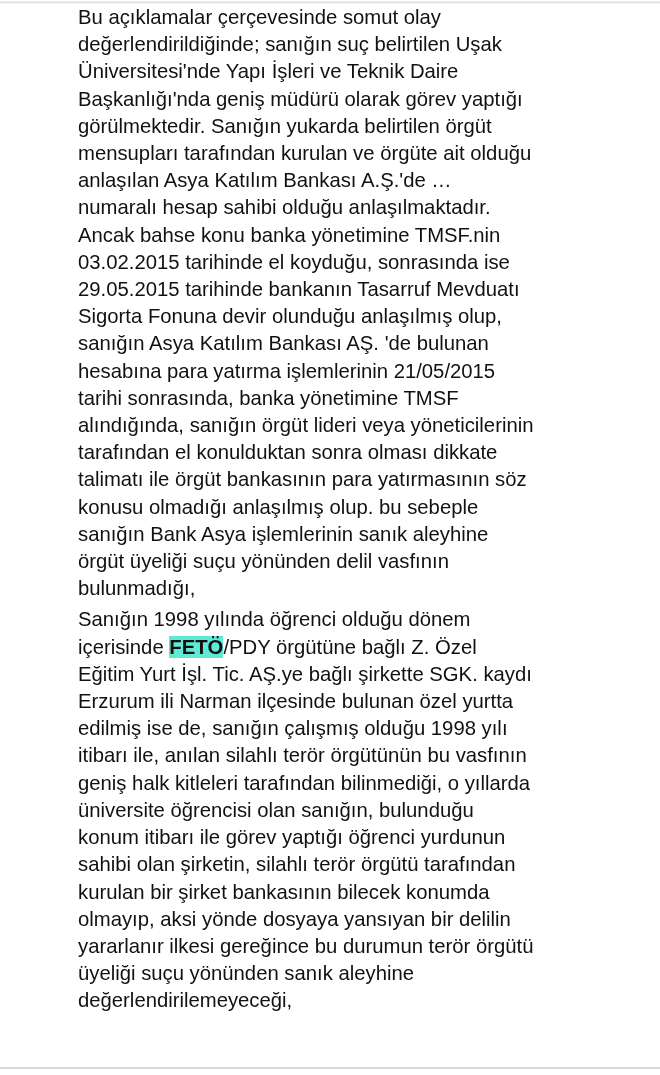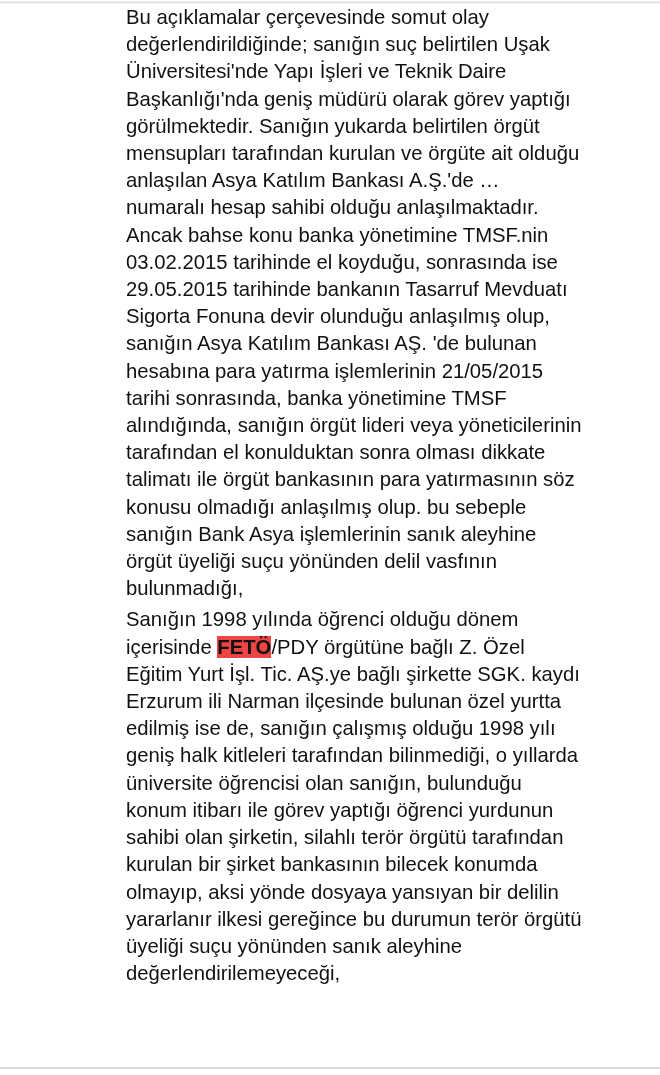--- a/index.html
+++ b/index.html
@@ -39,21 +39,20 @@
       line-height: 27.2px;
       color: #111111;
     }
     .para {
       margin: 0 0 4px 0;
       white-space: normal;
     }
     .line {
       display: block;
       white-space: nowrap;
-      margin-left: 48px;
     }
     .hl {
       background: #ffff00;
       font-weight: bold;
     }
   </style>
 </head>
 <body>
 
 <div class="top-rule"></div>
@@ -80,24 +79,25 @@
     <span class="line">tarafından el konulduktan sonra olması dikkate</span>
     <span class="line">talimatı ile örgüt bankasının para yatırmasının söz</span>
     <span class="line">konusu olmadığı anlaşılmış olup. bu sebeple</span>
     <span class="line">sanığın Bank Asya işlemlerinin sanık aleyhine</span>
     <span class="line">örgüt üyeliği suçu yönünden delil vasfının</span>
     <span class="line">bulunmadığı,</span>
   </div>
 
   <div class="para">
     <span class="line">Sanığın 1998 yılında öğrenci olduğu dönem</span>
-    <span class="line"><span>içerisinde </span><span class="hl" style="background: #ef4444;">FETÖ</span><span>/PDY örgütüne bağlı Z. Özel</span></span>
+    <span class="line"><span>içerisinde </span><span class="hl" style="background: #5eead4;">FETÖ</span><span>/PDY örgütüne bağlı Z. Özel</span></span>
     <span class="line">Eğitim Yurt İşl. Tic. AŞ.ye bağlı şirkette SGK. kaydı</span>
     <span class="line">Erzurum ili Narman ilçesinde bulunan özel yurtta</span>
     <span class="line">edilmiş ise de, sanığın çalışmış olduğu 1998 yılı</span>
+    <span class="line">itibarı ile, anılan silahlı terör örgütünün bu vasfının</span>
     <span class="line">geniş halk kitleleri tarafından bilinmediği, o yıllarda</span>
     <span class="line">üniversite öğrencisi olan sanığın, bulunduğu</span>
     <span class="line">konum itibarı ile görev yaptığı öğrenci yurdunun</span>
     <span class="line">sahibi olan şirketin, silahlı terör örgütü tarafından</span>
     <span class="line">kurulan bir şirket bankasının bilecek konumda</span>
     <span class="line">olmayıp, aksi yönde dosyaya yansıyan bir delilin</span>
     <span class="line">yararlanır ilkesi gereğince bu durumun terör örgütü</span>
     <span class="line">üyeliği suçu yönünden sanık aleyhine</span>
     <span class="line">değerlendirilemeyeceği,</span>
   </div>

